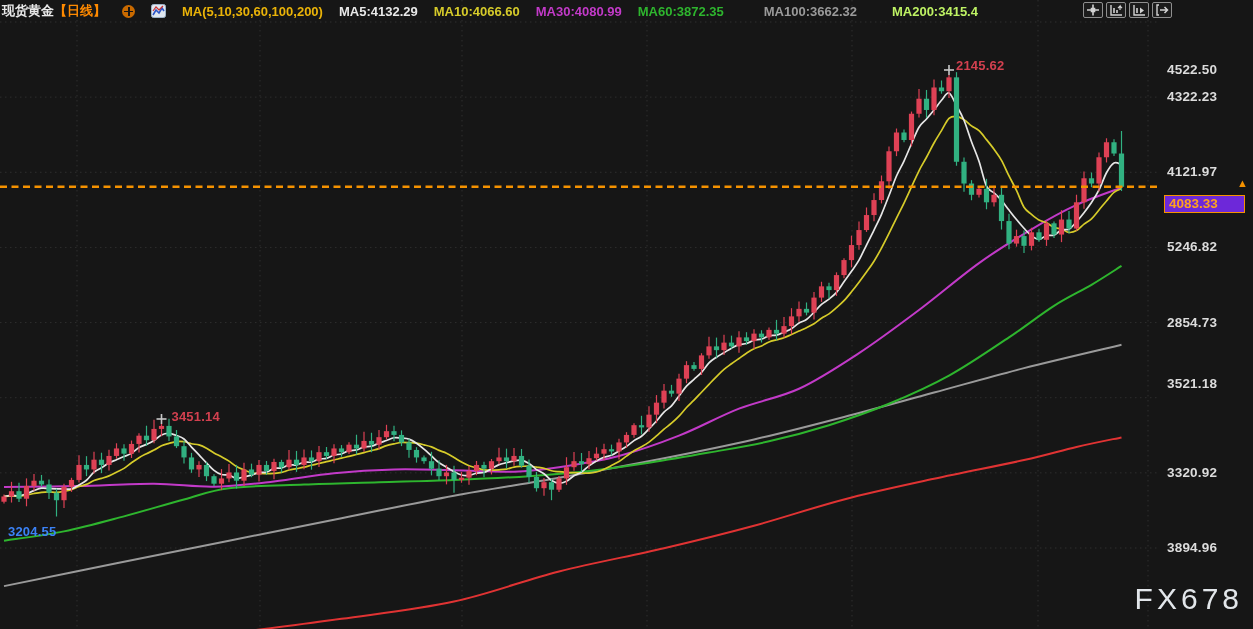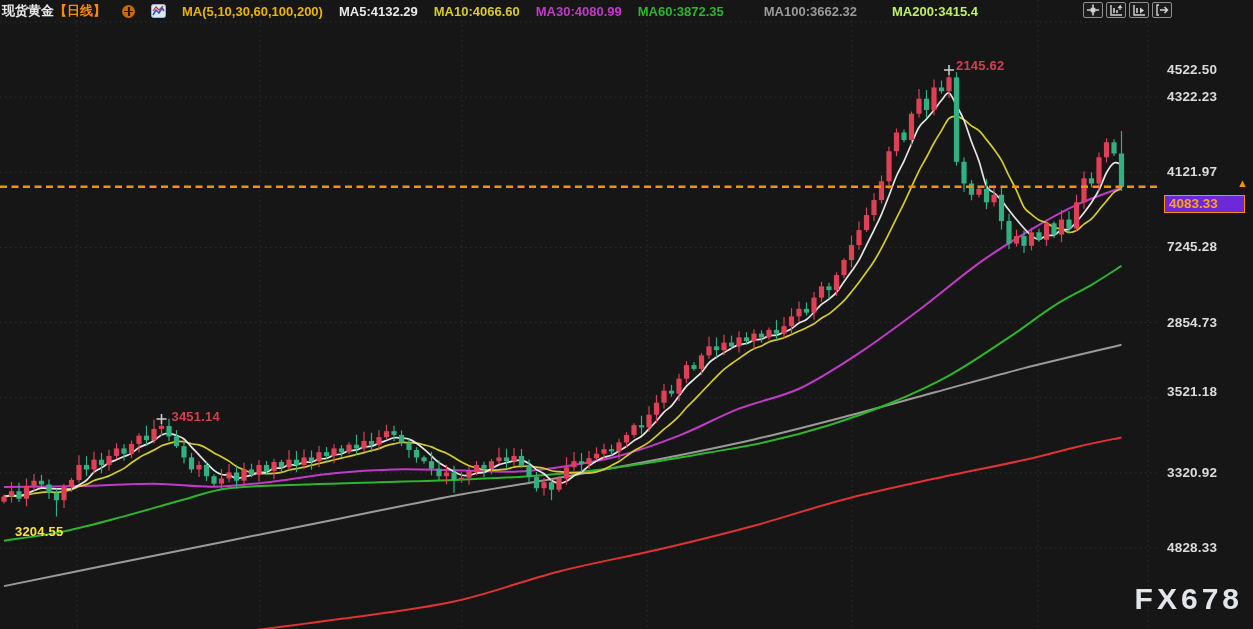--- a/index.html
+++ b/index.html
@@ -40,21 +40,21 @@
     font-size:13.5px;font-weight:700;line-height:16px;padding-left:4px;
   }
   .price-arrow{
     position:absolute;left:1237px;z-index:7;color:#f59200;font-size:11px;line-height:10px;
   }
   .annotation{
     position:absolute;z-index:4;font-size:13px;font-weight:700;letter-spacing:.2px;white-space:nowrap;
   }
   .watermark{
     position:absolute;right:10px;bottom:13px;z-index:3;
-    color:#e2e6ea;font-size:30px;font-weight:700;letter-spacing:4px;margin-top:36px;
+    color:#e2e6ea;font-size:30px;font-weight:400;letter-spacing:4px;margin-top:36px;
   }
 </style>
 </head>
 <body>
 
 <svg id="chart-svg" width="1253" height="629" viewBox="0 0 1253 629">
     <g>
       <line x1="0" y1="22" x2="1160" y2="22" stroke="#2e2e2e" stroke-width="1" stroke-dasharray="1.5 3.5"></line>
       <line x1="0" y1="97.14500124835055" x2="1160" y2="97.14500124835055" stroke="#2e2e2e" stroke-width="1" stroke-dasharray="1.5 3.5"></line>
       <line x1="0" y1="172.2862503120875" x2="1160" y2="172.2862503120875" stroke="#2e2e2e" stroke-width="1" stroke-dasharray="1.5 3.5"></line>
@@ -436,27 +436,27 @@
       <path d="M4 1H2v10h2" stroke="#d2d2d2" stroke-width="1.4" fill="none"></path>
       <path d="M5 6h7M9.5 3l3 3-3 3" stroke="#d2d2d2" stroke-width="1.5" fill="none"></path>
     </svg>
   </button>
 </div>
 
 <div>
   <div class="axis-label" style="top: 30px; margin-top: 32px;">4522.50</div>
   <div class="axis-label" style="top: 89.145px;">4322.23</div>
   <div class="axis-label" style="top: 164.286px;">4121.97</div>
-  <div class="axis-label" style="top: 239.427px;">7245.28</div>
+  <div class="axis-label" style="top: 239.427px;">5246.82</div>
   <div class="axis-label" style="top: 314.573px;">2854.73</div>
-  <div class="axis-label" style="top: 384px; text-align: center;">3521.18</div>
+  <div class="axis-label" style="top: 376px; text-align: center;">3521.18</div>
   <div class="axis-label" style="top: 464.855px;">3320.92</div>
-  <div class="axis-label" style="top: 540px;">4828.33</div>
+  <div class="axis-label" style="top: 540px;">3894.96</div>
 </div>
 
 <div class="price-box" style="top: 194.785px;">4083.33</div>
 <div class="price-arrow" style="top: 177.785px;">▲</div>
 
 <div class="annotation" style="left: 956px; top: 57.9846px; color: rgb(210, 64, 79);">2145.62</div>
 <div class="annotation" style="left: 171.5px; top: 408.994px; color: rgb(210, 64, 79);">3451.14</div>
-<div class="annotation" style="left: 15px; top: 523.519px; color: #fde047;">3204.55</div>
+<div class="annotation" style="left: 8px; top: 523.519px; color: #3b82f6;">3204.55</div>
 
 <div class="watermark">FX678</div>
 
 </body></html>

